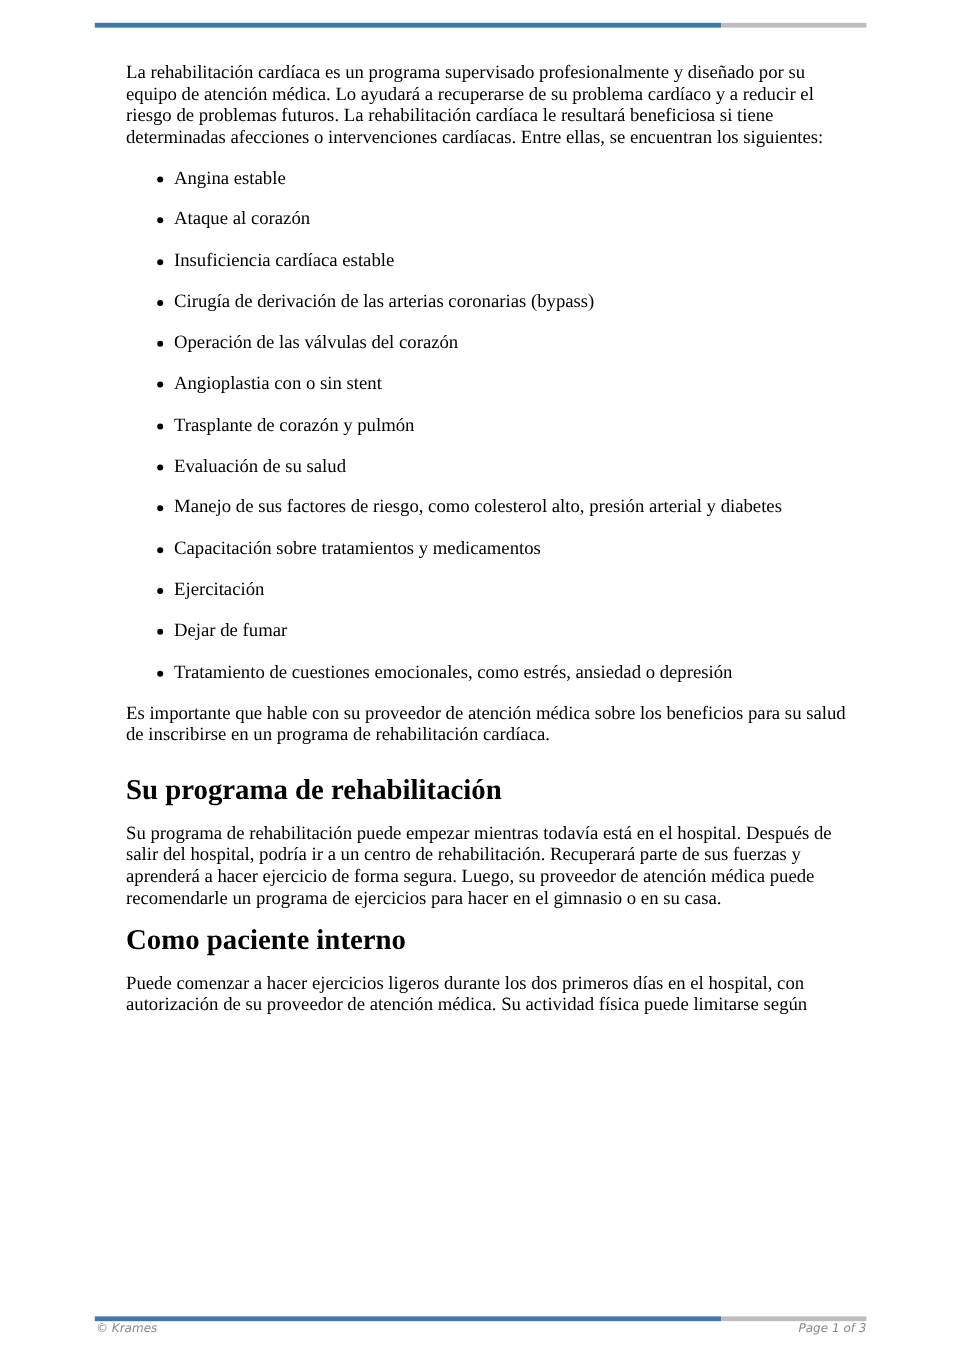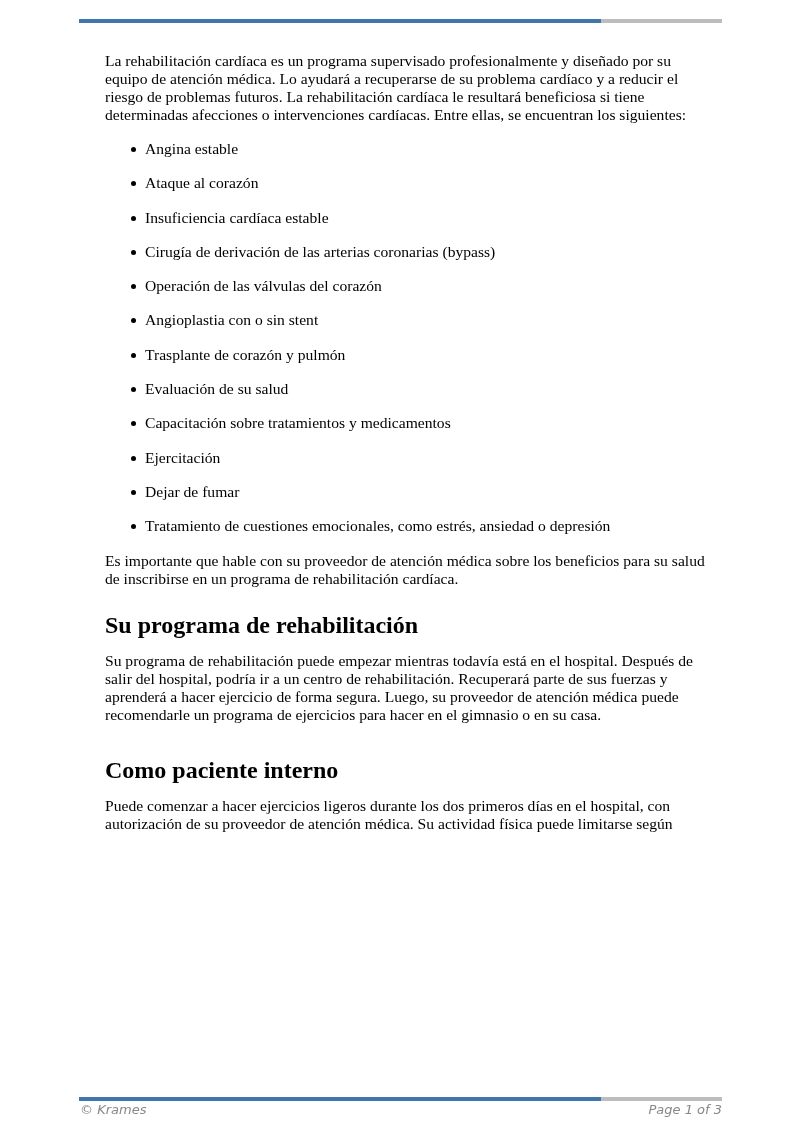--- a/index.html
+++ b/index.html
@@ -80,21 +80,21 @@
       top: 1097px;
       width: 643px;
       height: 4px;
       display: flex;
     }
     .footer-left, .footer-right {
       position: absolute;
       top: 1102px;
       font-family: "DejaVu Sans", sans-serif;
       font-style: italic;
-      font-size: 13px;
+      font-size: 10px;
       color: #888;
     }
     .footer-left { left: 80px; }
     .footer-right { right: 78px; }
   </style>
 </head>
 <body>
 
 <div class="topbar">
   <div class="bar-blue"></div>
@@ -111,30 +111,31 @@
     <li><span class="bullet"></span><span>Insuficiencia cardíaca estable</span></li>
     <li><span class="bullet"></span><span>Cirugía de derivación de las arterias coronarias (bypass)</span></li>
     <li><span class="bullet"></span><span>Operación de las válvulas del corazón</span></li>
     <li><span class="bullet"></span><span>Angioplastia con o sin stent</span></li>
     <li><span class="bullet"></span><span>Trasplante de corazón y pulmón</span></li>
   </ul>
 
 
   <ul>
     <li><span class="bullet"></span><span>Evaluación de su salud</span></li>
+    <li><span class="bullet"></span><span>Manejo de sus factores de riesgo, como colesterol alto, presión arterial y diabetes</span></li>
     <li><span class="bullet"></span><span>Capacitación sobre tratamientos y medicamentos</span></li>
     <li><span class="bullet"></span><span>Ejercitación</span></li>
     <li><span class="bullet"></span><span>Dejar de fumar</span></li>
     <li><span class="bullet"></span><span>Tratamiento de cuestiones emocionales, como estrés, ansiedad o depresión</span></li>
   </ul>
 
   <p style="margin-bottom:22px;">Es importante que hable con su proveedor de atención médica sobre los beneficios para su salud de inscribirse en un programa de rehabilitación cardíaca.</p>
 
   <h2>Su programa de rehabilitación</h2>
-  <p style="margin-bottom:31px;">Su programa de rehabilitación puede empezar mientras todavía está en el hospital. Después de salir del hospital, podría ir a un centro de rehabilitación. Recuperará parte de sus fuerzas y aprenderá a hacer ejercicio de forma segura. Luego, su proveedor de atención médica puede recomendarle un programa de ejercicios para hacer en el gimnasio o en su casa.</p>
+  <p style="margin-bottom:11px;">Su programa de rehabilitación puede empezar mientras todavía está en el hospital. Después de salir del hospital, podría ir a un centro de rehabilitación. Recuperará parte de sus fuerzas y aprenderá a hacer ejercicio de forma segura. Luego, su proveedor de atención médica puede recomendarle un programa de ejercicios para hacer en el gimnasio o en su casa.</p>
 
   <h2>Como paciente interno</h2>
   <p>Puede comenzar a hacer ejercicios ligeros durante los dos primeros días en el hospital, con autorización de su proveedor de atención médica. Su actividad física puede limitarse según</p>
 </div>
 
 <div class="footer-bar">
   <div class="bar-blue"></div>
   <div class="bar-gray"></div>
 </div>
 <div class="footer-left">© Krames</div>

